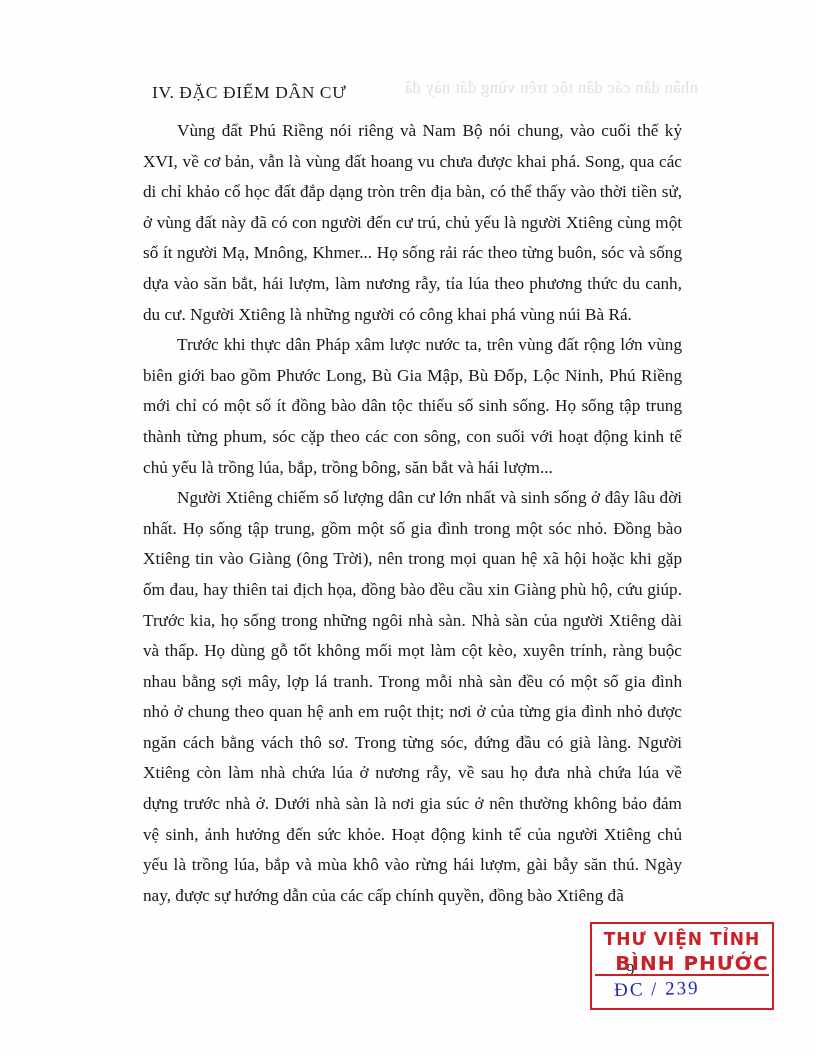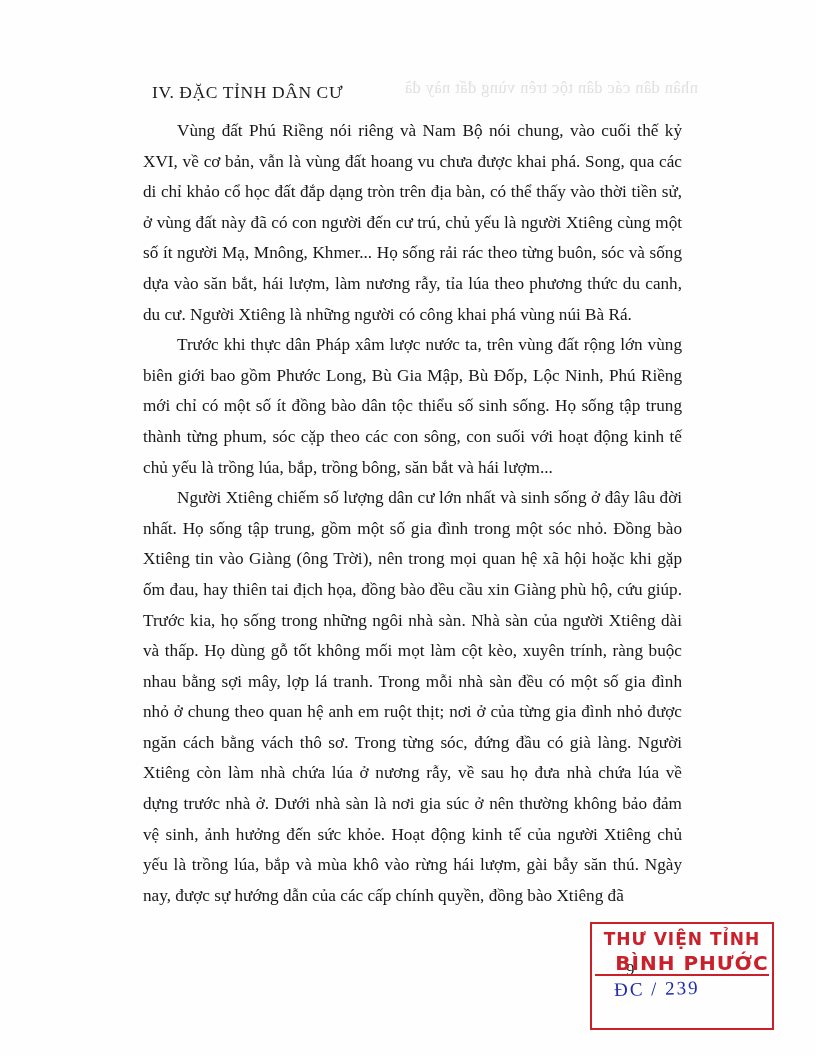--- a/index.html
+++ b/index.html
@@ -83,21 +83,21 @@
     font-size: 17px;
     color: #1a1a1a;
   }
 
   
   .stamp {
     position: absolute;
     left: 470px;
     top: 862px;
     width: 184px;
-    height: 108px;
+    height: 88px;
     border: 2.5px solid #c9202a;
     box-sizing: border-box;
   }
   .stamp-inner {
     position: absolute;
     left: 0; top: 0;
     width: 100%;
     height: 100%;
   }
   .stamp-line {
@@ -135,21 +135,21 @@
 <body>
 
 <div class="page">
 
   <div class="bleed b1">nhân dân các dân tộc trên vùng đất này đã</div>
   <div class="bleed b2">phần đấu không ngừng</div>
   <div class="bleed b3">trong những năm</div>
 
   <div class="scan-area">
 
-    <div class="heading">IV. ĐẶC TỈNH DÂN CƯ</div>
+    <div class="heading">IV. ĐẶC ĐIỂM DÂN CƯ</div>
 
     <div class="body-text">
       <p>Vùng đất Phú Riềng nói riêng và Nam Bộ nói chung, vào cuối thế kỷ XVI, về cơ bản, vẫn là vùng đất hoang vu chưa được khai phá. Song, qua các di chỉ khảo cổ học đất đắp dạng tròn trên địa bàn, có thể thấy vào thời tiền sử, ở vùng đất này đã có con người đến cư trú, chủ yếu là người Xtiêng cùng một số ít người Mạ, Mnông, Khmer... Họ sống rải rác theo từng buôn, sóc và sống dựa vào săn bắt, hái lượm, làm nương rẫy, tỉa lúa theo phương thức du canh, du cư. Người Xtiêng là những người có công khai phá vùng núi Bà Rá.</p>
       <p>Trước khi thực dân Pháp xâm lược nước ta, trên vùng đất rộng lớn vùng biên giới bao gồm Phước Long, Bù Gia Mập, Bù Đốp, Lộc Ninh, Phú Riềng mới chỉ có một số ít đồng bào dân tộc thiểu số sinh sống. Họ sống tập trung thành từng phum, sóc cặp theo các con sông, con suối với hoạt động kinh tế chủ yếu là trồng lúa, bắp, trồng bông, săn bắt và hái lượm...</p>
       <p>Người Xtiêng chiếm số lượng dân cư lớn nhất và sinh sống ở đây lâu đời nhất. Họ sống tập trung, gồm một số gia đình trong một sóc nhỏ. Đồng bào Xtiêng tin vào Giàng (ông Trời), nên trong mọi quan hệ xã hội hoặc khi gặp ốm đau, hay thiên tai địch họa, đồng bào đều cầu xin Giàng phù hộ, cứu giúp. Trước kia, họ sống trong những ngôi nhà sàn. Nhà sàn của người Xtiêng dài và thấp. Họ dùng gỗ tốt không mối mọt làm cột kèo, xuyên trính, ràng buộc nhau bằng sợi mây, lợp lá tranh. Trong mỗi nhà sàn đều có một số gia đình nhỏ ở chung theo quan hệ anh em ruột thịt; nơi ở của từng gia đình nhỏ được ngăn cách bằng vách thô sơ. Trong từng sóc, đứng đầu có già làng. Người Xtiêng còn làm nhà chứa lúa ở nương rẫy, về sau họ đưa nhà chứa lúa về dựng trước nhà ở. Dưới nhà sàn là nơi gia súc ở nên thường không bảo đảm vệ sinh, ảnh hưởng đến sức khỏe. Hoạt động kinh tế của người Xtiêng chủ yếu là trồng lúa, bắp và mùa khô vào rừng hái lượm, gài bẫy săn thú. Ngày nay, được sự hướng dẫn của các cấp chính quyền, đồng bào Xtiêng đã</p>
     </div>
 
     <div class="page-number">9</div>
 
     <div class="stamp">

